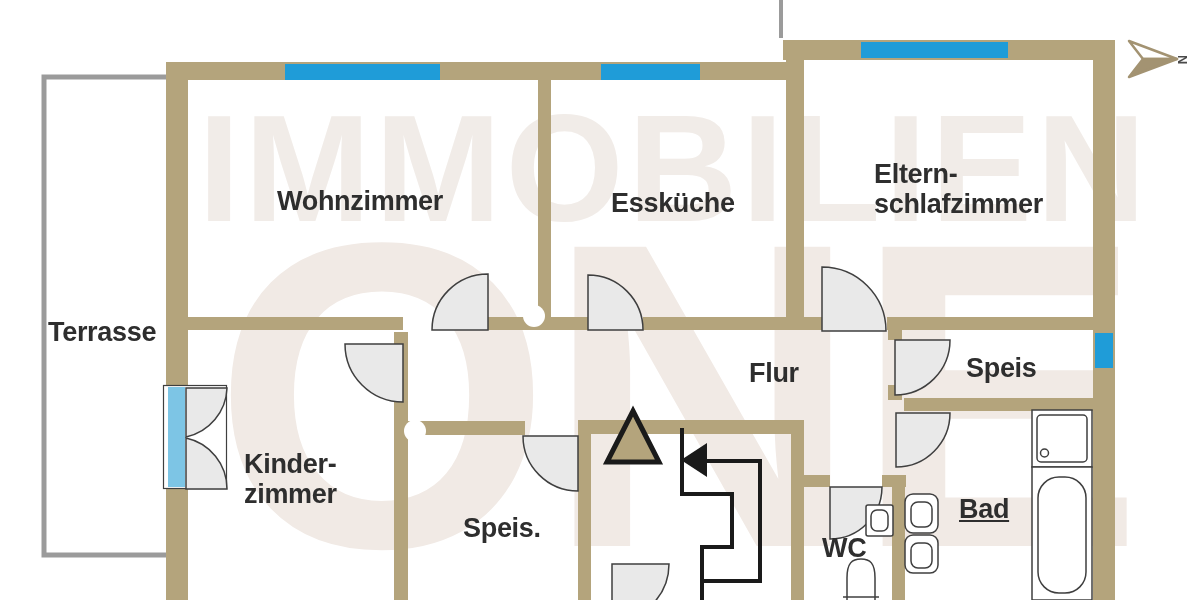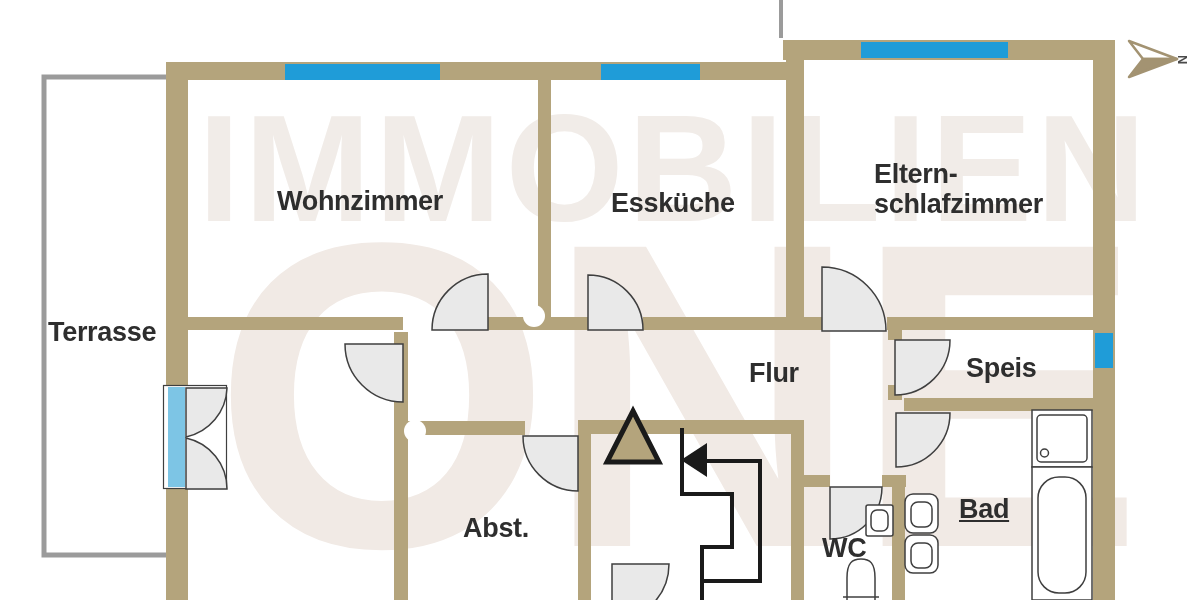--- a/index.html
+++ b/index.html
@@ -146,17 +146,21 @@
 
   <div class="rlabel" style="left:611px;top:188px;">Essküche</div>
   <div class="rlabel" style="left:277px;top:186px;">Wohnzimmer</div>
   <div class="rlabel" style="left:874px;top:159px;">
     <div>Eltern-</div>
     <div>schlafzimmer</div>
   </div>
   <div class="rlabel" style="left:48px;top:317px;text-align:center;">Terrasse</div>
   <div class="rlabel" style="left:712px;top:358px;margin-left:37px;">Flur</div>
   <div class="rlabel" style="left:966px;top:353px;">Speis</div>
-  <div class="rlabel" style="left:463px;top:513px;">Abst.</div>
+  <div class="rlabel" style="left:244px;top:449px;">
+    <div>Kinder-</div>
+    <div>zimmer</div>
+  </div>
+  <div class="rlabel" style="left:463px;top:513px;">Speis.</div>
   <div class="rlabel" style="left:822px;top:533px;">WC</div>
   <div class="rlabel" style="left:959px;top:494px;text-decoration:underline;">Bad</div>
 
 </div>
 
 </body></html>

